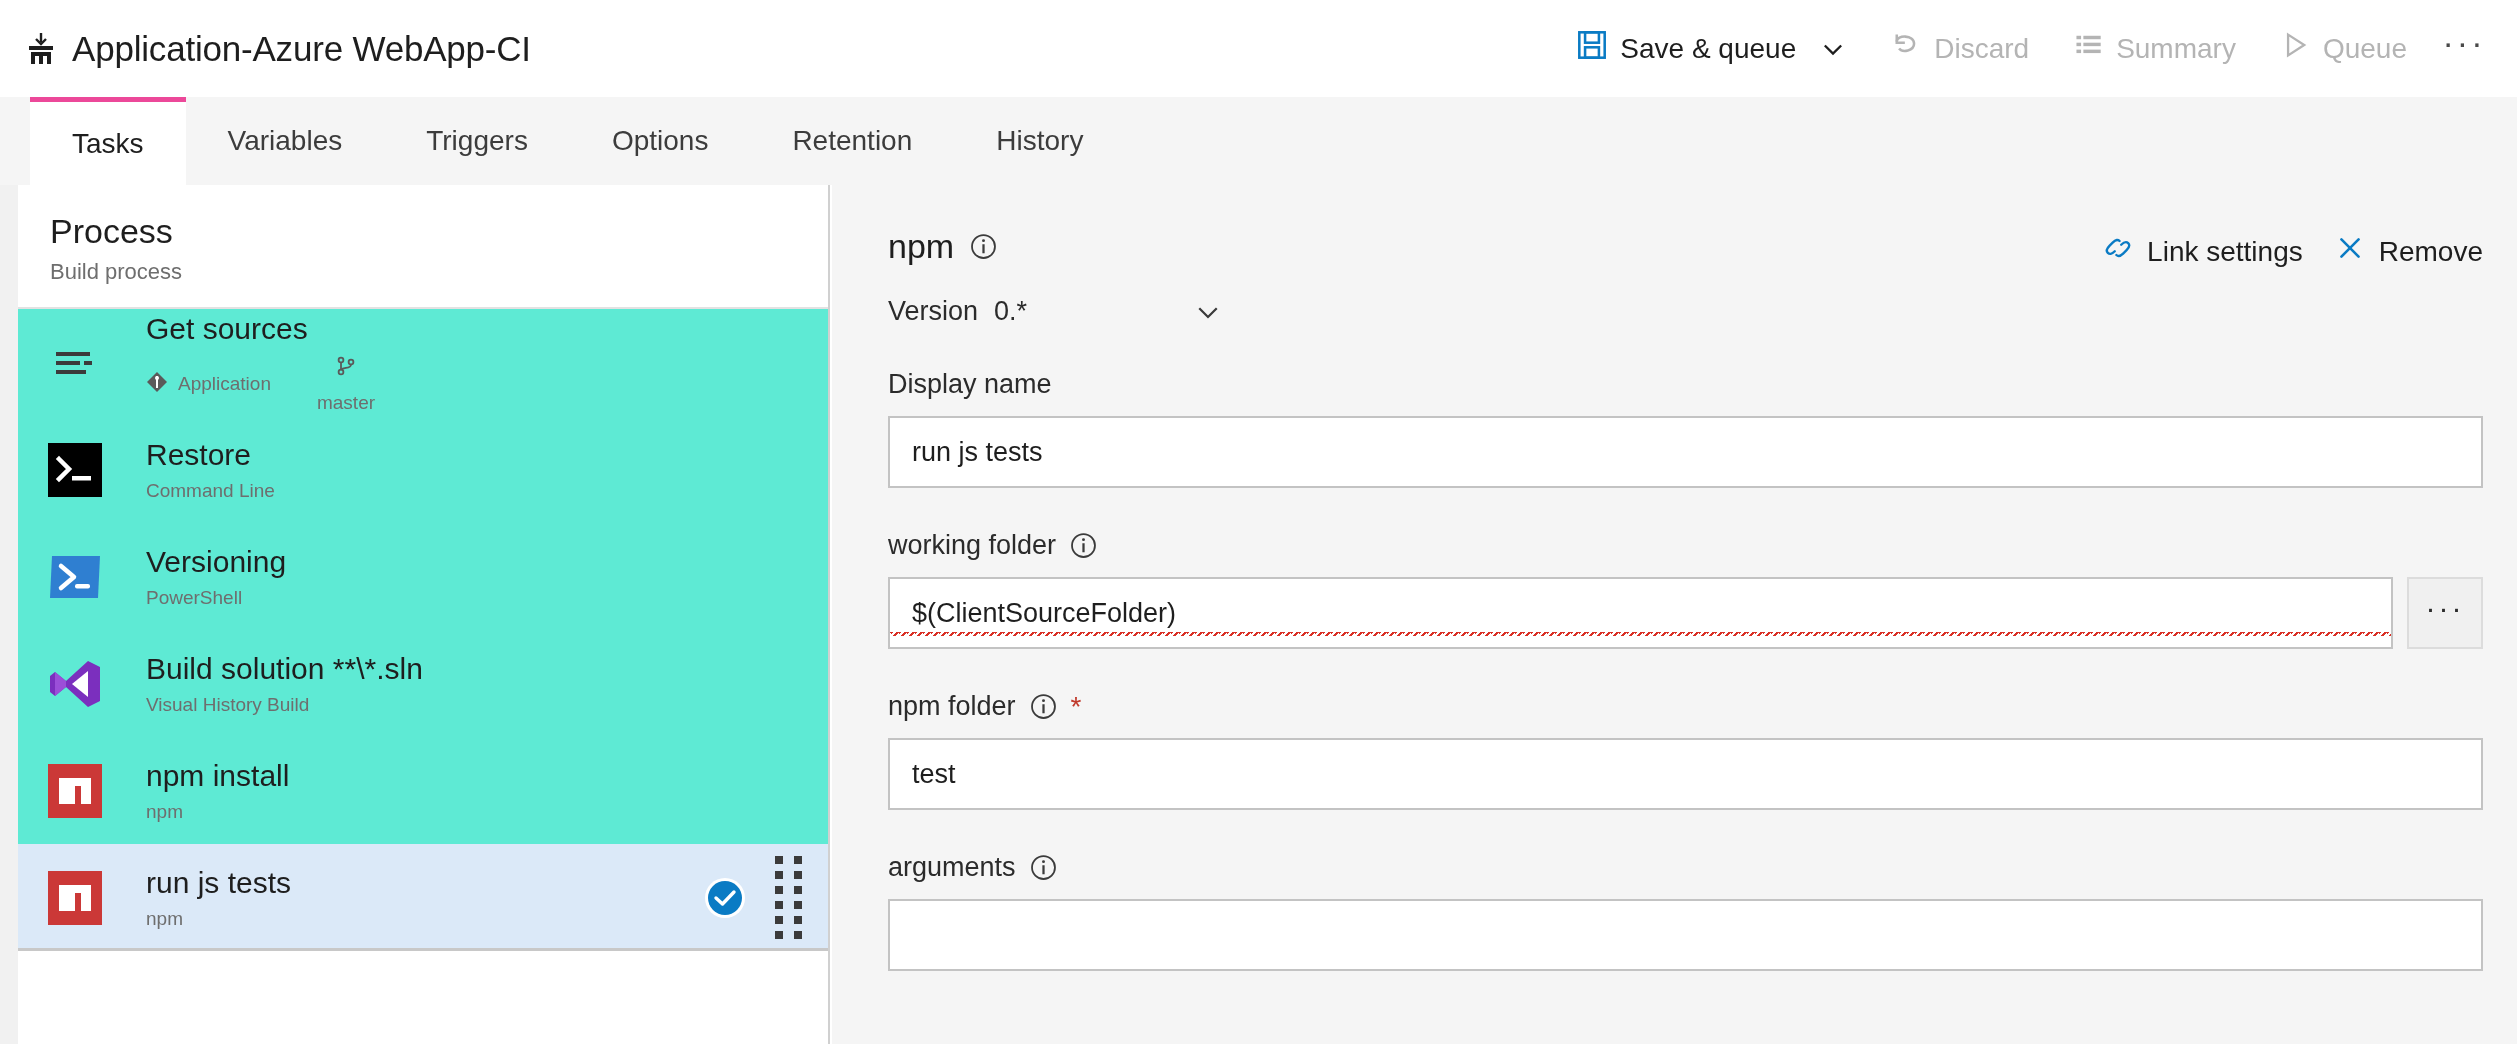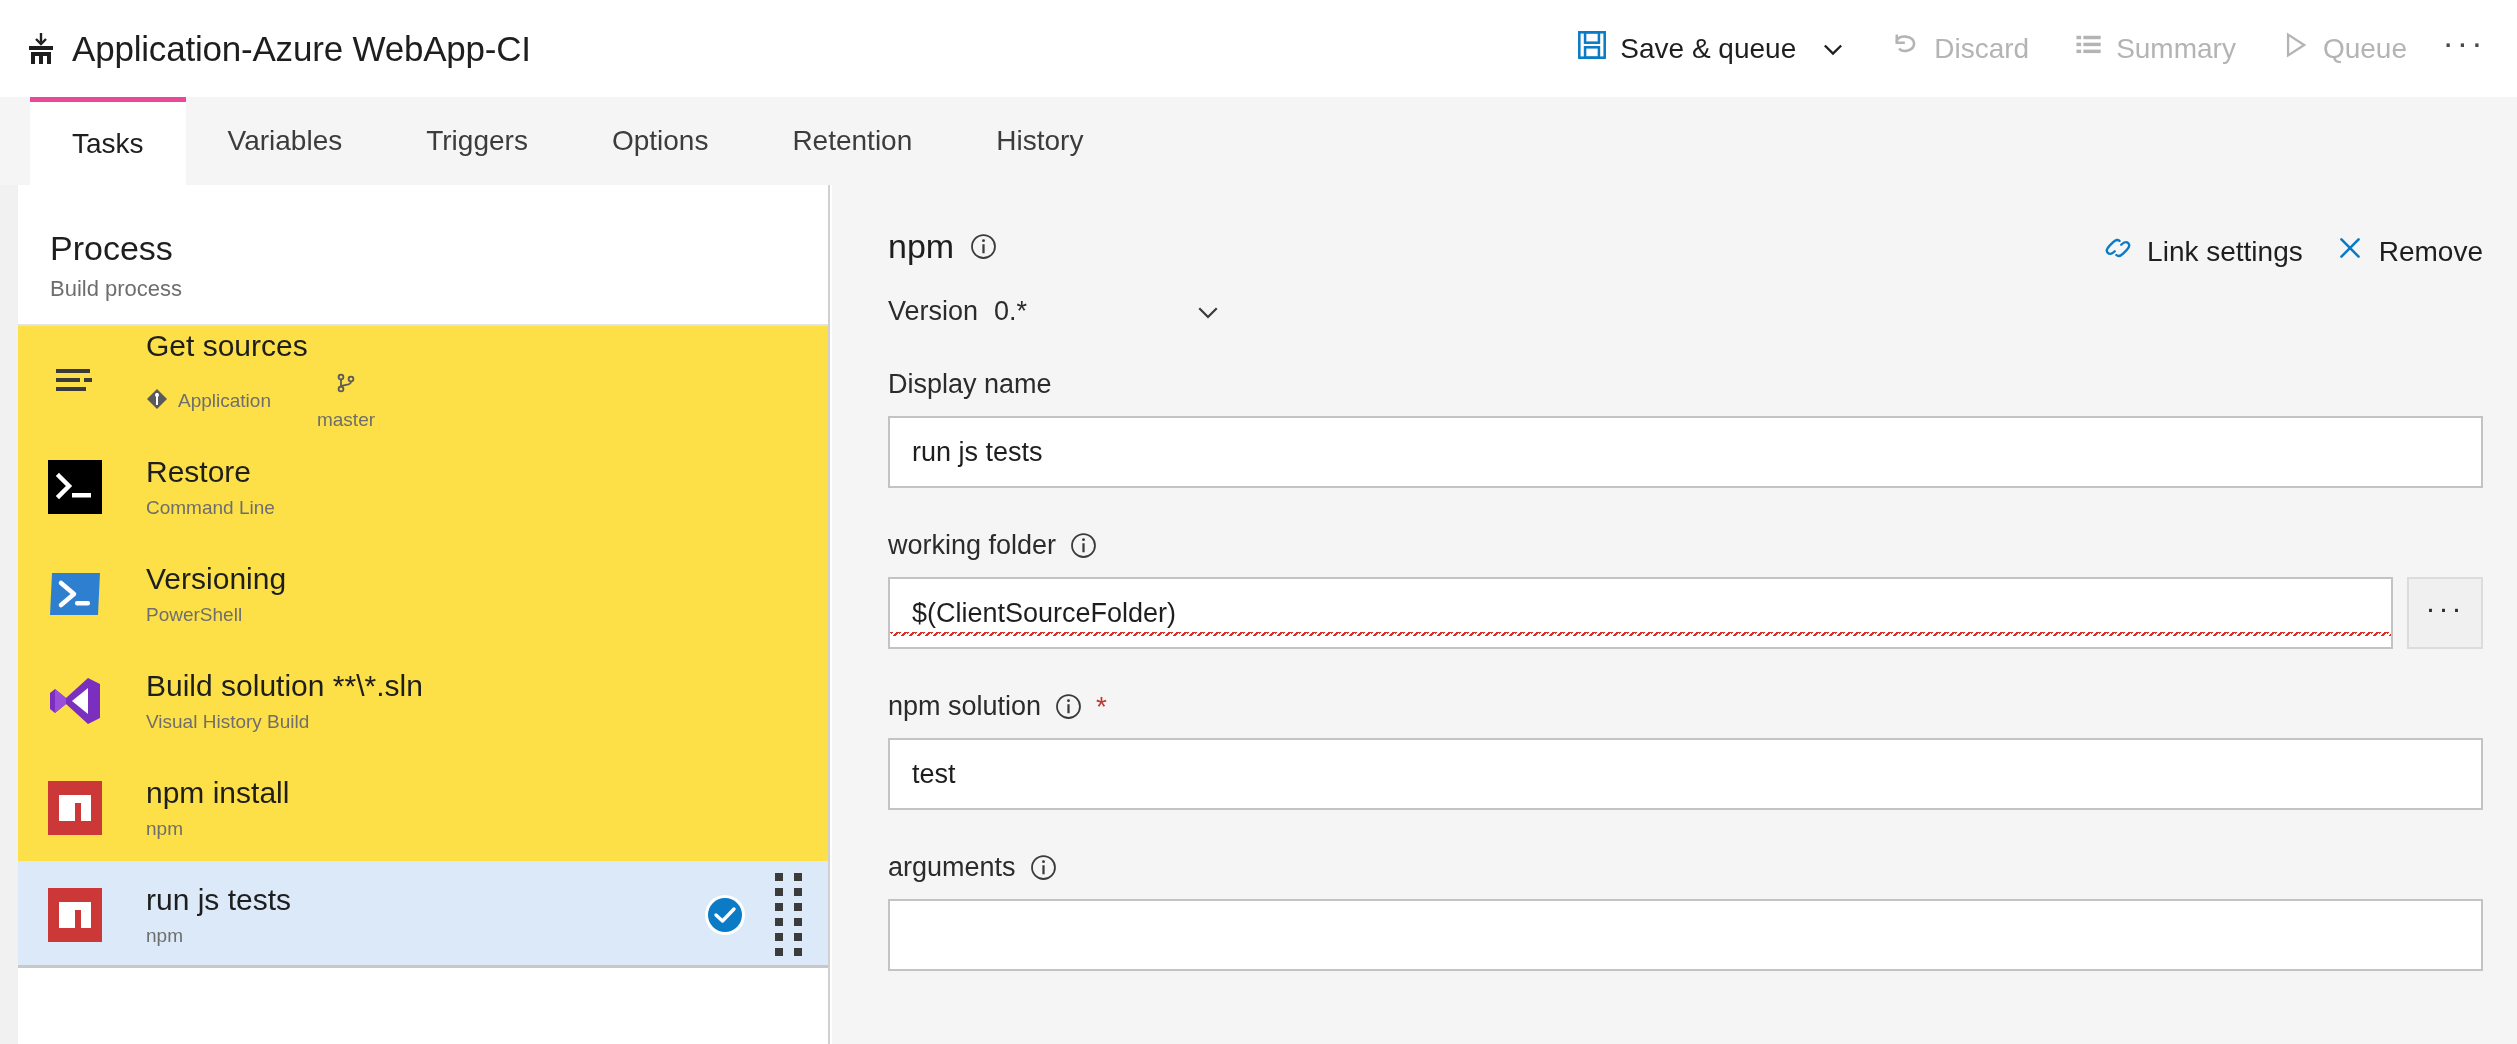--- a/index.html
+++ b/index.html
@@ -65,29 +65,29 @@
   }
 
   
   .sidebar {
     position:absolute; left:18px; top:185px; width:812px; height:859px;
     background:#ffffff;
     border-right:2px solid #d0d0d0;
     overflow:hidden;
   }
   .process-head { padding:28px 0 22px 32px; background:#fff; }
-  .process-title { font-size:34px; color:#1e1e1e; font-weight:400; line-height:1.1;margin-top:17px; }
+  .process-title { font-size:34px; color:#1e1e1e; font-weight:400; line-height:1.1; }
   .process-sub { font-size:22px; color:#6e6e6e; margin-top:9px; }
   .process-divider { height:2px; background:#e2e2e2; margin:0; }
 
   .task-list { background:#fff; }
   .task-row {
     display:flex; align-items:center; gap:0;
     height:107px; padding-left:30px; padding-right:22px;
-    position:relative; cursor:pointer; background:#fde047;
+    position:relative; cursor:pointer; background:#5eead4;
   }
   .task-row.selected { background:#dbe9f8; }
   .task-row.selected::after {
     content:""; position:absolute; left:0; right:0; bottom:0; height:3px; background:#c8c8c8;
   }
   .task-icon-wrap { width:62px; display:flex; align-items:center; justify-content:flex-start; }
   .task-icon { width:54px; height:54px; display:block; }
   .task-texts { margin-left:36px; display:flex; flex-direction:column; justify-content:center; }
   .task-name { font-size:30px; color:#1e1e1e; line-height:1.15; white-space:nowrap; }
   .task-sub { font-size:19px; color:#6e6e6e; margin-top:8px; display:flex; align-items:center; gap:12px; white-space:nowrap; }
@@ -448,21 +448,21 @@
           </span>
         </div>
         <div class="field-input-row">
           <input class="text-input squiggle" type="text" value="$(ClientSourceFolder)" style="">
           <div class="browse-btn">···</div>
         </div>
       </div>
 
       <div class="field">
         <div class="field-label">
-          <span>npm solution</span>
+          <span>npm folder</span>
           <span>
             <svg class="info-ico" viewBox="0 0 24 24">
               <circle cx="12" cy="12" r="10.2" fill="none" stroke="#3b3b3b" stroke-width="1.6"></circle>
               <circle cx="12" cy="6.8" r="1.3" fill="#3b3b3b"></circle>
               <rect x="11" y="10" width="2" height="8" fill="#3b3b3b"></rect>
             </svg>
           </span>
           <span class="req">*</span>
         </div>
         <div class="field-input-row">

